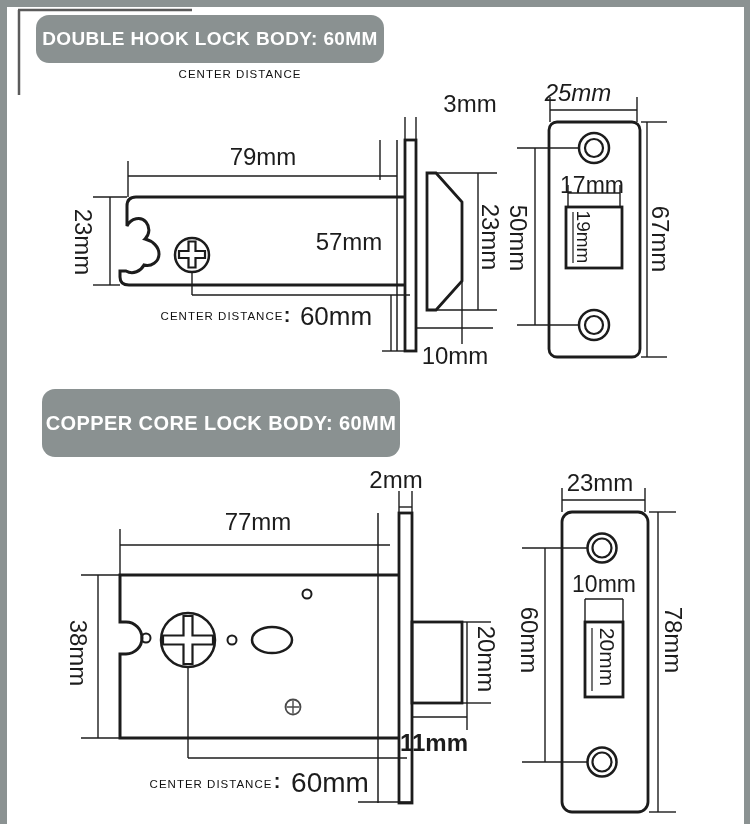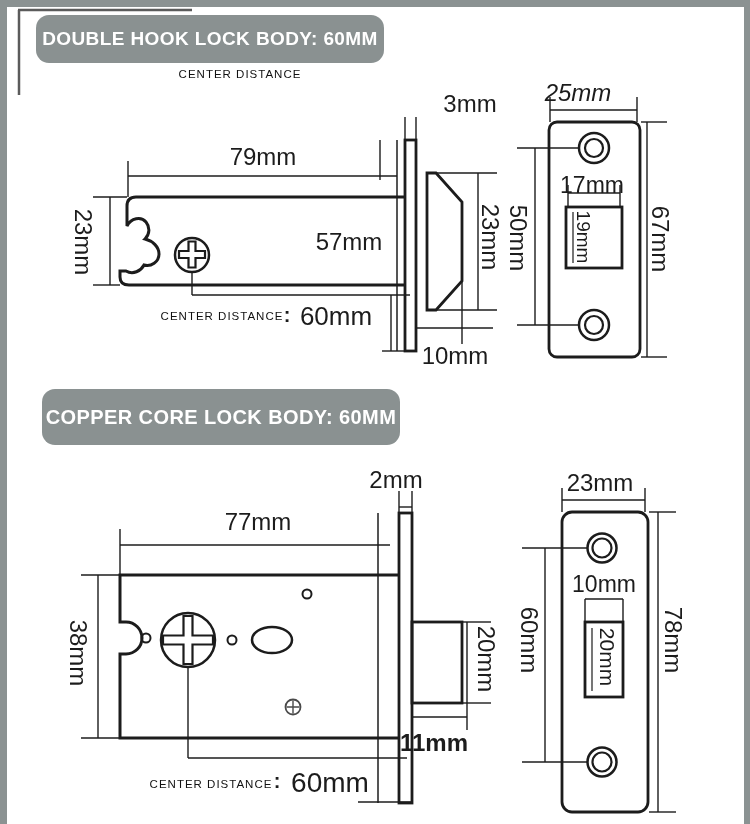--- a/index.html
+++ b/index.html
@@ -13,21 +13,21 @@
   .strip-right{left:744px;top:0;width:6px;height:824px;}
   .banner{
     position:absolute;background:#8a9191;border-radius:13px;
     display:flex;align-items:center;justify-content:center;
   }
   .banner span{
     color:#ffffff;font-weight:bold;letter-spacing:.4px;white-space:nowrap;
   }
   .banner1{left:36px;top:15px;width:348px;height:48px;}
   .banner1 span{font-size:19px;}
-  .banner2{left:42px;top:389px;width:358px;height:56px;}
+  .banner2{left:42px;top:389px;width:358px;height:68px;}
   .banner2 span{font-size:20px;}
   .dim{
     position:absolute;white-space:nowrap;color:#1c1c1c;font-size:24px;
     transform:translate(-50%,-50%);line-height:1;
   }
   .dim.rot{transform:rotate(90deg) translate(-50%,-50%);transform-origin:0 0;}
   .dim.small-caps{font-size:11.5px;font-weight:normal;letter-spacing:1px;color:#111;}
   .dim.colon{font-size:20px;font-weight:bold;}
   .dim.big{font-size:26px;}
   .dim.bigger{font-size:28px;}

